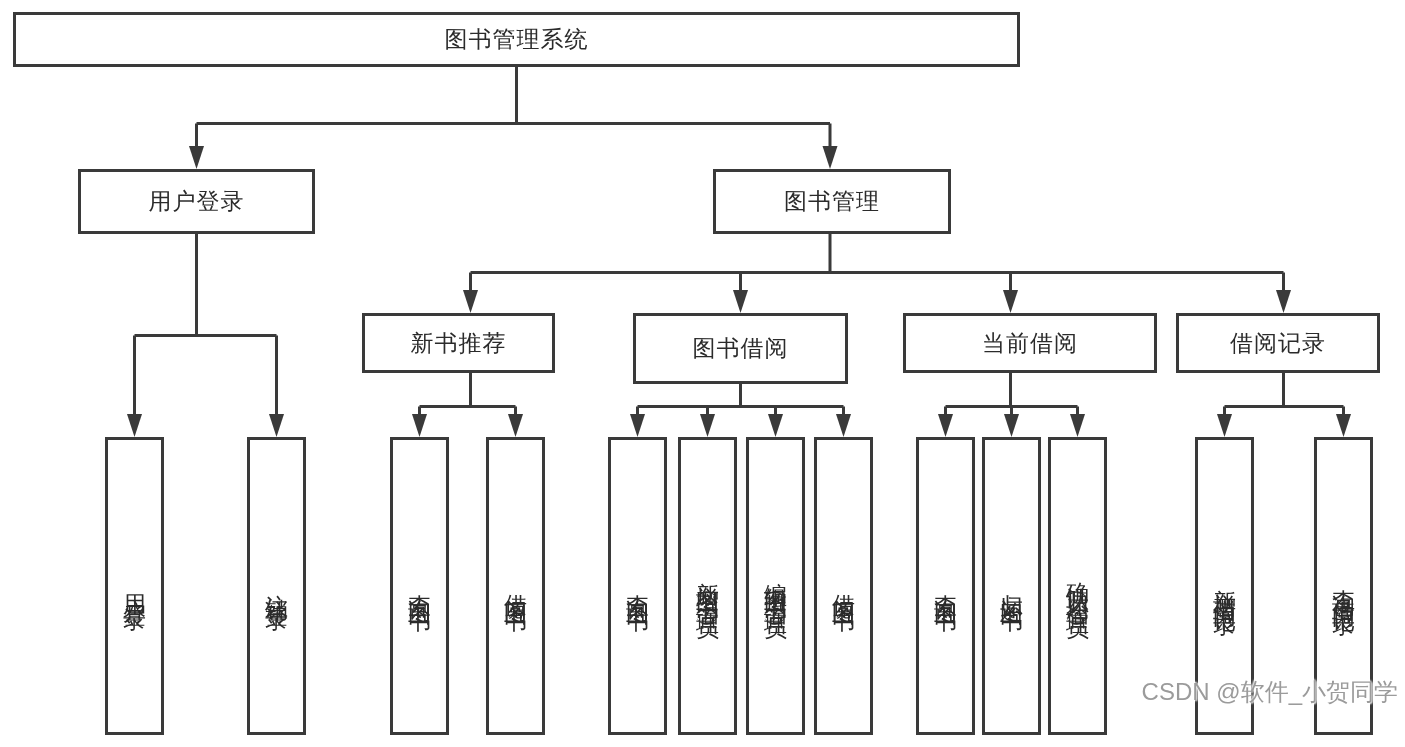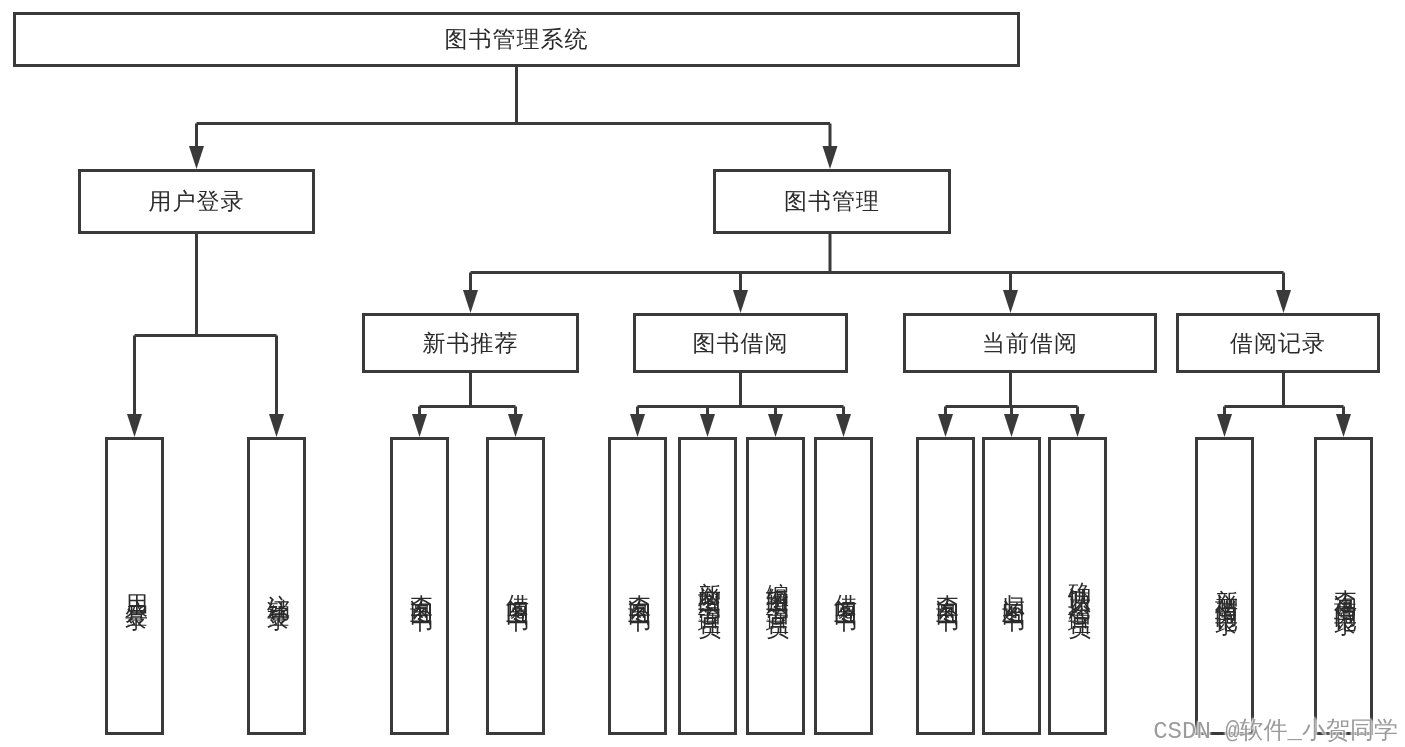--- a/index.html
+++ b/index.html
@@ -1,21 +1,21 @@
 <!DOCTYPE html>
 <html style="--line: #3a3a3a; --text: #2b2b2b; --wm: #9b9b9b;"><head>
 <meta charset="utf-8">
 <style>
   html, body { margin: 0; padding: 0; background: #ffffff; }
   .stage {
     position: relative;
     width: 1405px;
     height: 747px;
     background: #ffffff;
-    font-family: Liberation Mono, monospace;
+    font-family: Liberation Sans, sans-serif;
     overflow: hidden;
   }
   .connectors {
     position: absolute;
     left: 0; top: 0;
     width: 1405px; height: 747px;
     pointer-events: none;
   }
   .box {
     position: absolute;
@@ -37,21 +37,21 @@
     writing-mode: vertical-rl;
     text-orientation: mixed;
     font-size: 23px;
     letter-spacing: 5px;
     line-height: 1;
     color: var(--text, #2b2b2b);
     white-space: nowrap;
   }
   .watermark {
     position: absolute;
-    top: 714px;
+    top: 676px;
     right: 7px;
     font-size: 24px;
     color: var(--wm, #9b9b9b);
     text-shadow: 0 0 3px #ffffff, 1px 1px 2px #ffffff, -1px -1px 2px #ffffff;
     z-index: 5;
     white-space: nowrap;
   }
   svg path { stroke: var(--line, #3a3a3a); stroke-width: 3; fill: none; }
   svg polygon { fill: var(--line, #3a3a3a); stroke: none; }
 </style>
@@ -100,24 +100,24 @@
     <span class="hlabel">图书管理系统</span>
   </div>
 
   <div class="box" style="left:78px;top:169px;width:237px;height:65px">
     <span class="hlabel">用户登录</span>
   </div>
   <div class="box" style="left:713px;top:169px;width:238px;height:65px">
     <span class="hlabel">图书管理</span>
   </div>
 
-  <div class="box" style="left:362px;top:313px;width:217px;height:60px">
+  <div class="box" style="left:362px;top:313px;width:193px;height:60px">
     <span class="hlabel">新书推荐</span>
   </div>
-  <div class="box" style="left:633px;top:313px;width:215px;height:60px">
+  <div class="box" style="left:633px;top:313px;width:215px;height:71px">
     <span class="hlabel">图书借阅</span>
   </div>
   <div class="box" style="left:903px;top:313px;width:254px;height:60px">
     <span class="hlabel">当前借阅</span>
   </div>
   <div class="box" style="left:1176px;top:313px;width:204px;height:60px">
     <span class="hlabel">借阅记录</span>
   </div>
 
   <div class="box leaf" style="left:105px">

